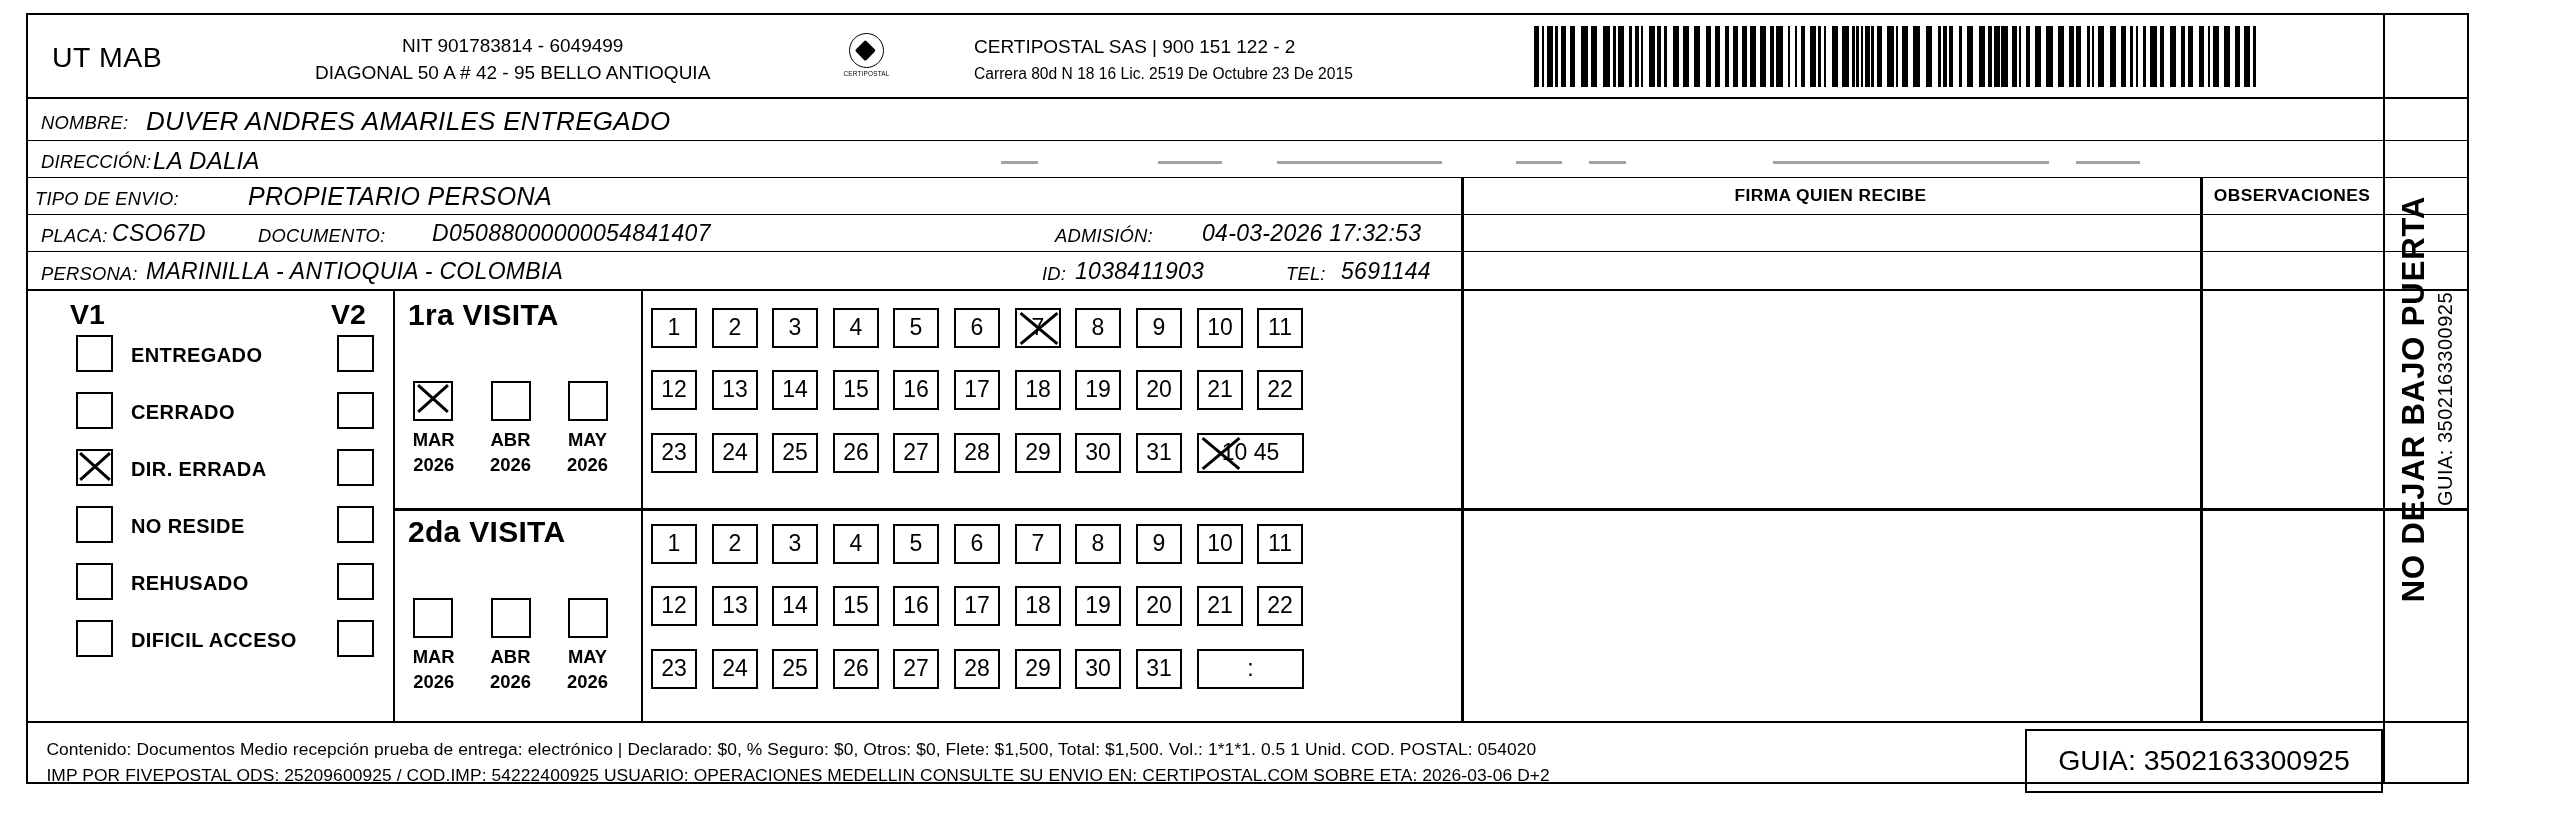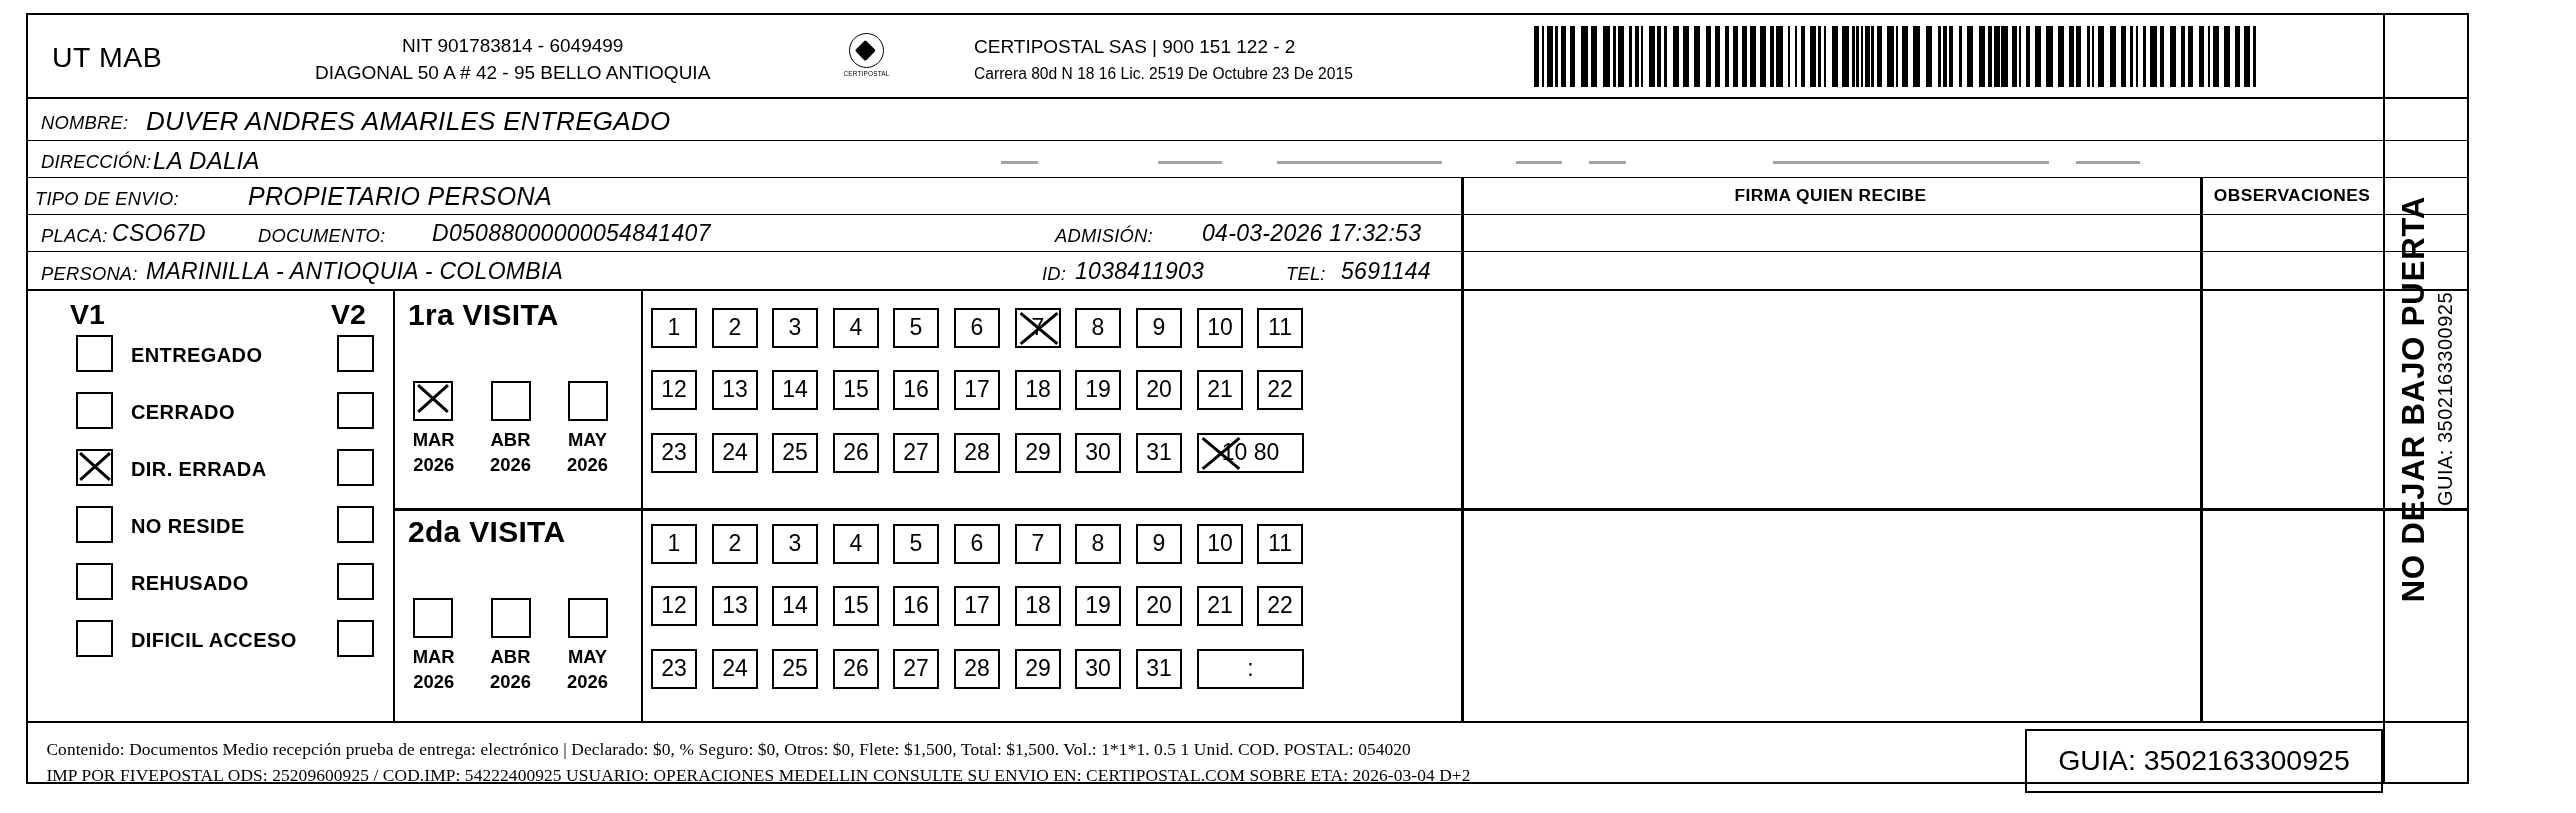--- a/index.html
+++ b/index.html
@@ -288,21 +288,20 @@
     height: 79px;
     box-sizing: border-box;
   }
   .foot-txt {
     position: absolute;
     left: 18.4px;
     top: 13px;
     font-size: 17.4px;
     line-height: 26px;
     letter-spacing: 0.1px;
-    font-family: Liberation Serif, serif;
   }
   .guia-box {
     position: absolute;
     right: 84px;
     top: 5.5px;
     width: 358px;
     height: 64px;
     border: 2.8px solid #000;
     box-sizing: border-box;
     font-size: 28.5px;
@@ -533,21 +532,21 @@
           <div class="day" style="left: 606px; top: 75px;">22</div>
           <div class="day" style="left: 0px; top: 138px;">23</div>
           <div class="day" style="left: 61px; top: 138px;">24</div>
           <div class="day" style="left: 121px; top: 138px;">25</div>
           <div class="day" style="left: 182px; top: 138px;">26</div>
           <div class="day" style="left: 242px; top: 138px;">27</div>
           <div class="day" style="left: 303px; top: 138px;">28</div>
           <div class="day" style="left: 364px; top: 138px;">29</div>
           <div class="day" style="left: 424px; top: 138px;">30</div>
           <div class="day" style="left: 485px; top: 138px;">31</div>
-          <div class="day wide marked" style="left: 546px; top: 138px; width: 107px;">10 80</div>
+          <div class="day wide marked" style="left: 546px; top: 138px; width: 107px;">10 45</div>
         </div>
 
       <div class="sep-h" style="top:217px;"></div>
       <div style="position:absolute;left:367px;top:217px;width:248px;height:215px;border-right:2.8px solid #000;box-sizing:border-box;">
         <div class="visit-title">2da VISITA</div>
         <div id="visit2-months">
             <div class="mon-box" style="left: 18.4px; top: 90px;"></div>
             <div class="mon-name" style="left: 9.2px; top: 138px;">MAR</div>
             <div class="mon-year" style="left: 9.2px; top: 163px;">2026</div>
             <div class="mon-box" style="left: 96px; top: 90px;"></div>
@@ -595,21 +594,21 @@
 
       <div style="position:absolute;left:1433px;top:0;bottom:0;width:2.8px;background:#000;"></div>
       <div style="position:absolute;left:2172px;top:0;bottom:0;width:2.8px;background:#000;"></div>
       <div style="position:absolute;left:1435px;top:0;width:735px;bottom:0;"></div>
       <div style="position:absolute;left:2175px;top:0;right:84px;bottom:0;"></div>
     </div>
 
     <div class="foot">
       <div class="foot-txt">
         <div>Contenido: Documentos Medio recepción prueba de entrega: electrónico | Declarado: $0, % Seguro: $0, Otros: $0, Flete: $1,500, Total: $1,500. Vol.: 1*1*1. 0.5  1 Unid. COD. POSTAL: 054020</div>
-        <div>IMP POR FIVEPOSTAL ODS: 25209600925 / COD.IMP: 54222400925 USUARIO: OPERACIONES MEDELLIN CONSULTE SU ENVIO EN: CERTIPOSTAL.COM SOBRE ETA: 2026-03-04 D+2</div>
+        <div>IMP POR FIVEPOSTAL ODS: 25209600925 / COD.IMP: 54222400925 USUARIO: OPERACIONES MEDELLIN CONSULTE SU ENVIO EN: CERTIPOSTAL.COM SOBRE ETA: 2026-03-06 D+2</div>
       </div>
       <div class="guia-box">GUIA: 3502163300925</div>
     </div>
 
     <div class="side-col">
       <div class="side-rot">
         <div class="big">NO DEJAR BAJO PUERTA</div>
         <div class="small">GUIA: 3502163300925</div>
       </div>
     </div>

